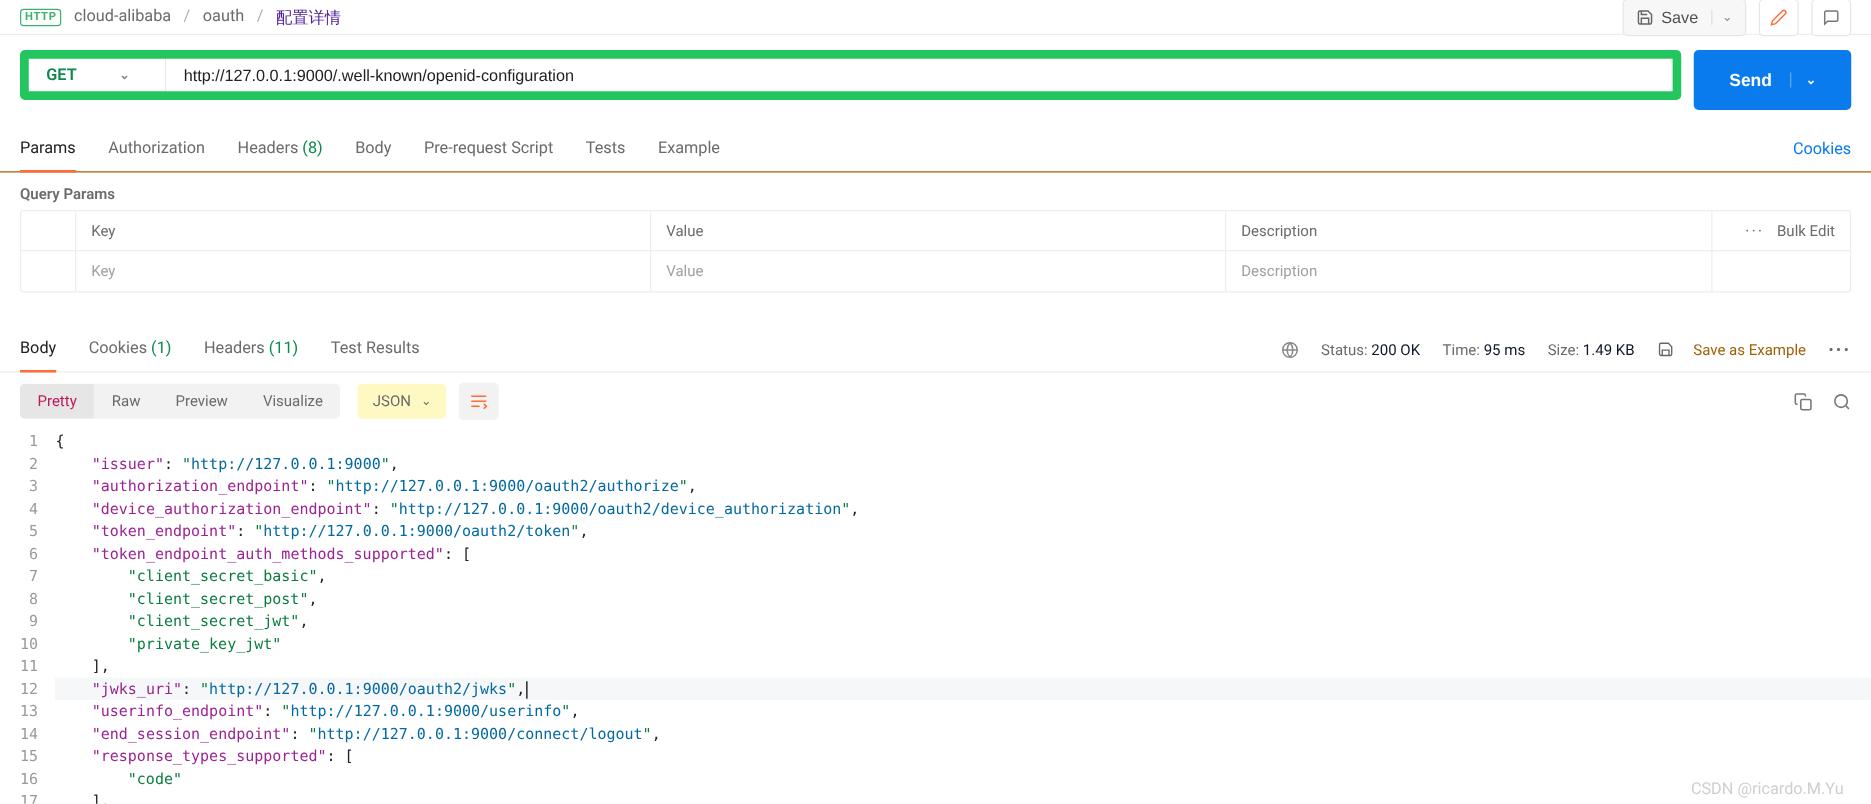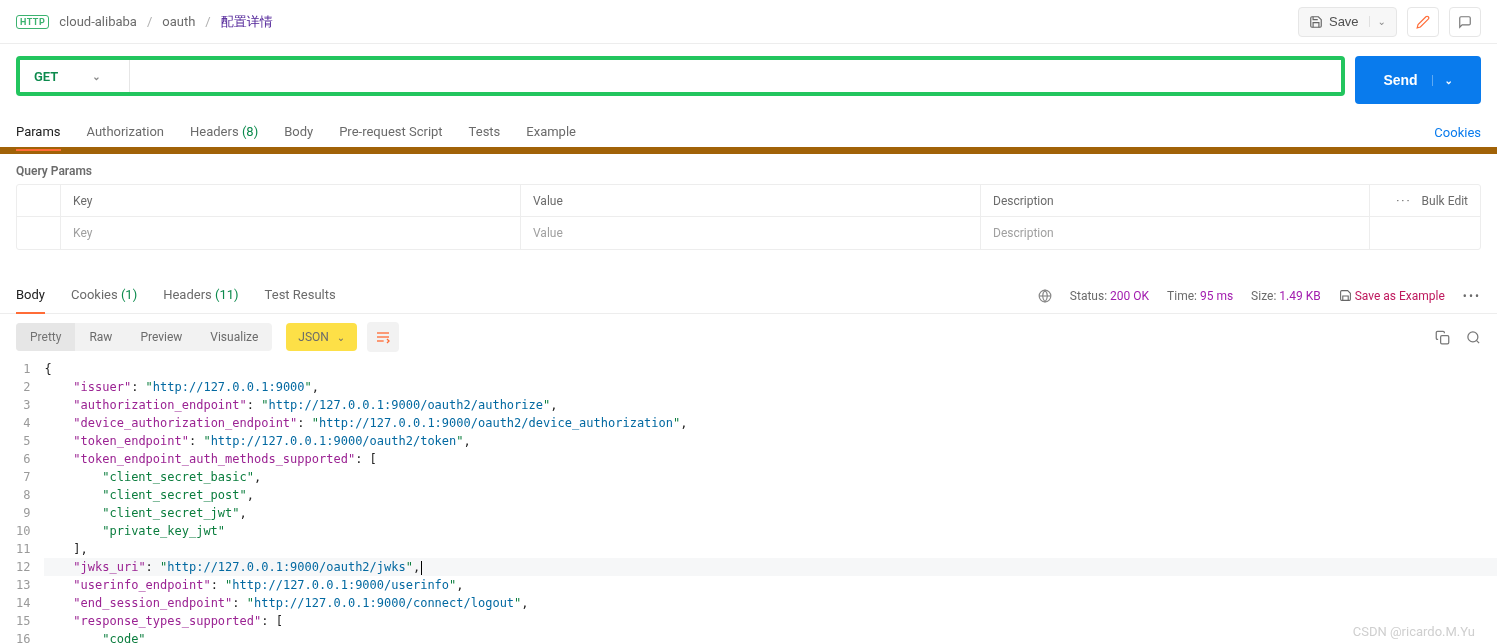--- a/index.html
+++ b/index.html
@@ -1,38 +1,38 @@
 <!DOCTYPE html>
 <html><head>
 <meta charset="utf-8">
 <style>
   * { box-sizing: border-box; margin: 0; padding: 0; }
   body { font-family: -apple-system, BlinkMacSystemFont, "Segoe UI", Roboto, Arial, sans-serif; font-size: 13px; color: #212121; background: #fff; width: 1497px; height: 643px; overflow: hidden; position: relative; }
 
-  .top-bar { display: flex; align-items: center; justify-content: space-between; padding: 6px 16px; border-bottom: 1px solid #ededed; height: 44px; }
+  .top-bar { display: flex; align-items: center; justify-content: space-between; padding: 6px 16px; border-bottom: 1px solid #ededed; height: 28px; }
   .breadcrumbs { display: flex; align-items: center; gap: 10px; font-size: 13px; color: #6b6b6b; }
   .http-badge { font-size: 9px; font-weight: 700; color: #3bb26f; border: 1px solid #3bb26f; padding: 1px 3px; border-radius: 3px; letter-spacing: .5px; }
   .crumb { color: #6b6b6b; }
   .crumb.current { color: #4c1d95; }
   .sep { color: #b0b0b0; }
   .top-actions { display: flex; align-items: center; gap: 10px; }
   .save-btn { display: flex; align-items: center; gap: 6px; border: 1px solid #e6e6e6; background: #f7f7f7; border-radius: 4px; height: 30px; padding: 0 10px; color: #505050; font-size: 13px; cursor: pointer; margin-left: 28px; }
   .save-caret { border-left: 1px solid #e0e0e0; padding-left: 8px; margin-left: 4px; color: #888; font-size: 10px; }
   .icon-btn { width: 32px; height: 30px; border: 1px solid #e6e6e6; border-radius: 4px; background: #fff; display: flex; align-items: center; justify-content: center; cursor: pointer; color: #777; }
   .icon-btn.edit { color: #ff6c37; }
 
   .req-row { display: flex; gap: 10px; padding: 12px 16px 0 16px; align-items: stretch; }
-  .req-box { display: flex; flex: 1; border: 4px solid #22c55e; border-radius: 4px; overflow: hidden; height: 40px; background: #fff; }
+  .req-box { display: flex; flex: 1; border: 7px solid #22c55e; border-radius: 4px; overflow: hidden; height: 40px; background: #fff; }
   .method-select { display: flex; align-items: center; gap: 34px; padding: 0 14px; border-right: 1px solid #e6e6e6; color: #0c8a4d; font-weight: 600; font-size: 13px; cursor: pointer; min-width: 110px; }
   .method-caret { color: #888; font-size: 10px; }
   .url-input { flex: 1; border: none; padding: 0 14px; font-size: 13px; color: #212121; outline: none; }
   .send-btn { background: #097bed; color: #fff; border: none; border-radius: 4px; font-weight: 600; font-size: 14px; padding: 16px 28px; display: flex; align-items: center; gap: 14px; cursor: pointer; }
   .send-caret { border-left: 1px solid rgba(255,255,255,.35); padding-left: 12px; font-size: 10px; }
 
-  .req-tabs { display: flex; align-items: center; justify-content: space-between; padding: 0 16px; margin-top: 14px; border-bottom: 7px solid #a16207; height: 36px; }
+  .req-tabs { display: flex; align-items: center; justify-content: space-between; padding: 0 16px; margin-top: 14px; border-bottom: 1px solid #a16207; height: 36px; }
   .tabs-left { display: flex; gap: 26px; }
   .tab { color: #6b6b6b; font-size: 13px; height: 36px; display: flex; align-items: center; cursor: pointer; border-bottom: 2px solid transparent; }
   .tab.active { color: #212121; border-bottom-color: #ff6c37; }
   .count-g { color: #0c8a4d; }
   .cookies-link { color: #097bed; cursor: pointer; font-size: 13px; }
 
   .qp-title { padding: 10px 16px 6px; color: #6b6b6b; font-size: 12px; font-weight: 600; }
   .qp-table { margin: 0 16px; border: 1px solid #ededed; border-radius: 3px; }
   .qp-row { display: flex; align-items: flex-end; height: 32px; font-size: 12px; }
   .qp-row.header { color: #6b6b6b; border-bottom: 1px solid #ededed; }
@@ -40,29 +40,29 @@
   .qp-cell:last-child { border-right: none; }
   .c-chk { width: 44px; justify-content: center; color: #ccc; }
   .c-key { flex: 0 0 460px; }
   .c-val { flex: 0 0 460px; }
   .c-desc { flex: 1; }
   .c-act { width: 110px; justify-content: flex-end; gap: 10px; color: #6b6b6b; }
   .ph { color: #a0a0a0; }
 
   .resp-tabs { display: flex; align-items: center; justify-content: space-between; padding: 0 16px; margin-top: 28px; border-bottom: 1px solid #ededed; height: 36px; }
   .status-row { display: flex; align-items: center; gap: 18px; color: #6b6b6b; font-size: 12px; }
-  .green-txt { color: #a21caf; }
-  .save-example { display: flex; align-items: flex-start; gap: 3px; cursor: pointer; color: #be185d; }
+  .green-txt { color: #0f172a; }
+  .save-example { display: flex; align-items: flex-start; gap: 16px; cursor: pointer; color: #a16207; }
   .dots { letter-spacing: 2px; cursor: pointer; }
 
   .resp-toolbar { display: flex; align-items: center; justify-content: space-between; padding: 8px 16px; }
   .view-tabs { display: flex; align-items: center; gap: 0; background: #f2f2f2; border-radius: 4px; overflow: hidden; }
   .vtab { padding: 7px 14px; color: #6b6b6b; font-size: 12px; cursor: pointer; }
-  .vtab.active { background: #e6e6e6; color: #737373; }
-  .fmt-select { margin-left: 14px; display: flex; align-items: center; gap: 8px; background: #fde047; border-radius: 4px; padding: 7px 12px; color: #6b6b6b; font-size: 12px; cursor: pointer; }
+  .vtab.active { background: #e6e6e6; color: #be185d; }
+  .fmt-select { margin-left: 14px; display: flex; align-items: center; gap: 8px; background: #fef9c3; border-radius: 4px; padding: 7px 12px; color: #6b6b6b; font-size: 12px; cursor: pointer; }
   .wrap-btn { margin-left: 10px; width: 32px; height: 30px; border-radius: 4px; background: #f2f2f2; display: flex; align-items: center; justify-content: center; cursor: pointer; }
   .wrap-btn svg { stroke: #ff6c37; }
   .right-tools { display: flex; gap: 16px; color: #6b6b6b; }
 
   .code-area { display: flex; font-family: Consolas, Menlo, monospace; font-size: 12px; line-height: 18px; padding-left: 16px; height: 320px; overflow: hidden; position: relative; }
   .gutter { text-align: right; color: #9a9a9a; padding-right: 14px; user-select: none; }
   .gutter div { height: 18px; }
   .code { flex: 1; white-space: pre; color: #212121; position: relative; }
   .code-line { height: 18px; }
   .code-line.highlighted { background: #f6f7f8; }
@@ -108,20 +108,21 @@
     </div>
   </div>
 </div>
 
 <div class="req-row">
   <div class="req-box">
     <div class="method-select">
       <span>GET</span>
       <span class="method-caret">⌄</span>
     </div>
+    <input class="url-input" value="http://127.0.0.1:9000/.well-known/openid-configuration" style="">
   </div>
   <button class="send-btn">
     <span>Send</span>
     <span class="send-caret">⌄</span>
   </button>
 </div>
 
 <div class="req-tabs">
   <div class="tabs-left">
     <div class="tab active">Params</div>

